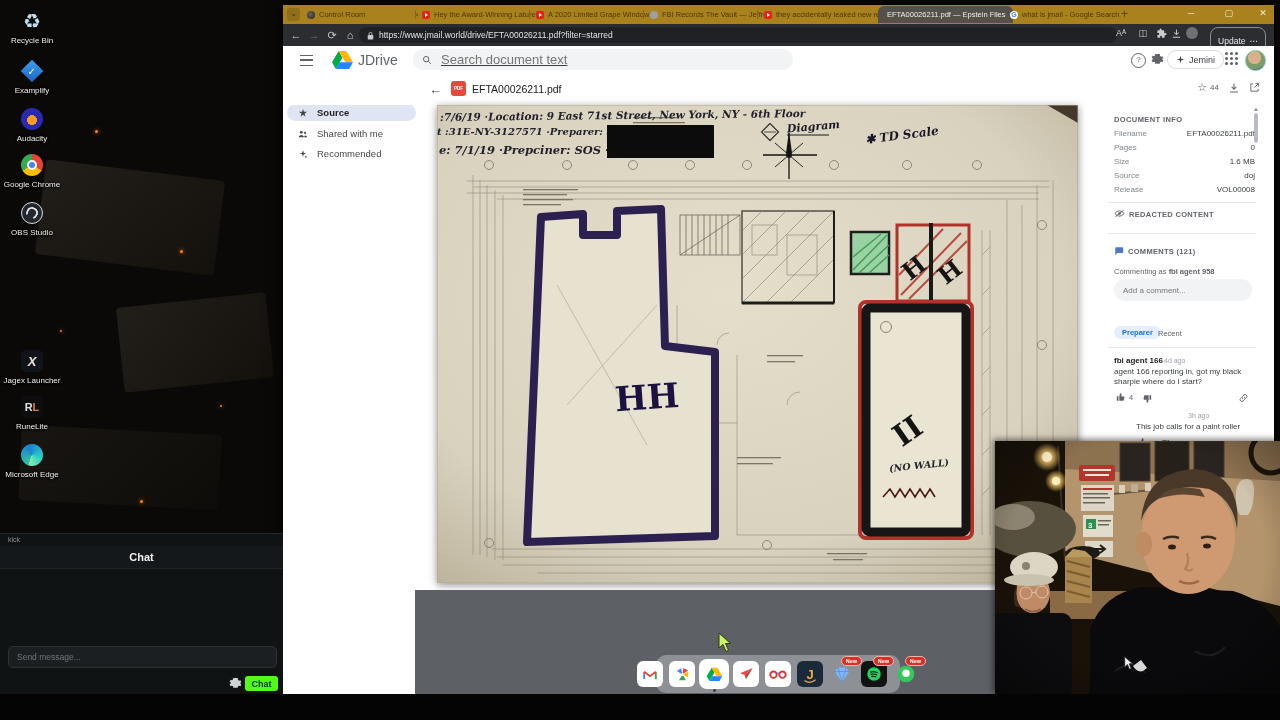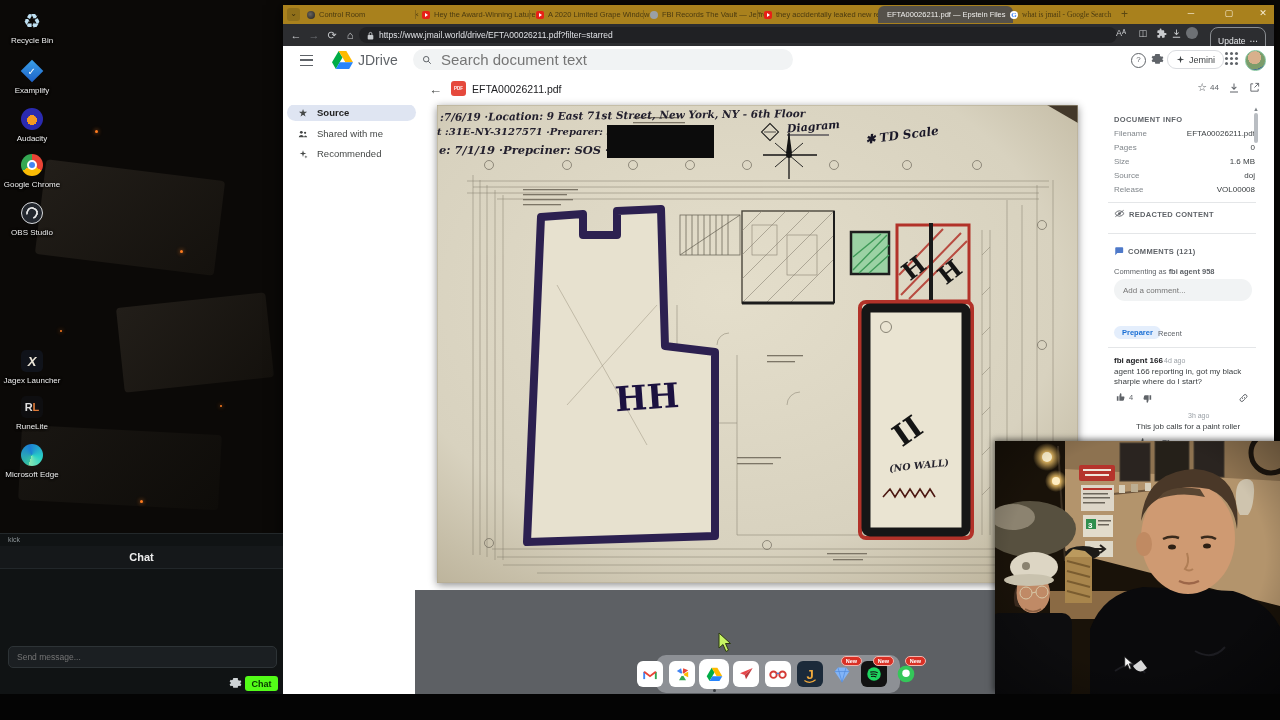--- a/index.html
+++ b/index.html
@@ -46,21 +46,21 @@
   .upill{position:absolute;right:8px;top:3px;height:15px;border:1px solid #8a8d91;border-radius:8px;color:#e8eaed;
          font-size:8.5px;display:flex;align-items:center;padding:5px 7px;gap:4px;background:#2c2d30;margin-left:37px;}
   .tb-right{position:absolute;right:76px;top:3px;display:flex;gap:4px;align-items:center;}
   
   .appheader{position:absolute;left:0;top:41px;width:991px;height:27px;background:#fff;}
   .hamb{position:absolute;left:17px;top:9px;width:13px;height:9px;border-top:1.6px solid #5f6368;border-bottom:1.6px solid #5f6368;}
   .hamb:before{content:"";position:absolute;left:0;top:3px;width:13px;height:1.6px;background:#5f6368;}
   .brand{position:absolute;left:75px;top:6px;font-size:14px;color:#5f6368;}
   .searchpill{position:absolute;left:130px;top:3px;width:362px;height:21px;background:#f1f3f4;border-radius:11px;
               display:flex;align-items:center;padding:0 9px;gap:7px;}
-  .searchpill input{border:none;background:transparent;outline:none;font-size:15px;color:#3c4043;width:300px;font-family:"Liberation Sans",sans-serif;}
+  .searchpill input{border:none;background:transparent;outline:none;font-size:13px;color:#3c4043;width:300px;font-family:"Liberation Sans",sans-serif;text-decoration:underline;}
   .hicon{position:absolute;top:7px;color:#5f6368;font-size:11px;}
   .qmark{width:13px;height:13px;border:1.3px solid #5f6368;border-radius:50%;font-size:8px;text-align:center;line-height:12px;}
   .jemini{position:absolute;left:884px;top:4px;height:17px;border:1px solid #dadce0;border-radius:9px;display:flex;
           align-items:center;gap:4px;padding:0 8px;font-size:9px;color:#3c4043;background:#fff;}
   .grid9{position:absolute;left:946px;top:10px;width:3px;height:3px;background:#5f6368;border-radius:50%;
          box-shadow:5px 0 #5f6368,10px 0 #5f6368,0 5px #5f6368,5px 5px #5f6368,10px 5px #5f6368,0 10px #5f6368,5px 10px #5f6368,10px 10px #5f6368;margin:-4px 0 0 -4px;}
   .avatar{position:absolute;left:962px;top:4px;width:19px;height:19px;border-radius:50%;
           background:radial-gradient(circle at 45% 35%,#d8b08c 0 40%,#7c9c6a 41% 70%,#4e6e8e 71%);border:1.5px solid #7fc29b;}
   .sidebar{position:absolute;left:0;top:68px;width:137px;height:621px;background:#fff;font-size:9.5px;color:#444746;}
   .sitem{position:absolute;left:4px;width:129px;height:17px;border-radius:9px;display:flex;align-items:center;gap:9px;padding-left:11px;box-sizing:border-box;}
@@ -205,21 +205,21 @@
       </div>
       <div class="tab active" style="left:595px;width:125px;top:1px;">
         <svg width="9" height="9" viewBox="0 0 24 22">
             <polygon fill="#00ac47" points="8,2 1,14 5,21 12,9"></polygon>
             <polygon fill="#ffba00" points="8,2 16,2 23,14 15,14"></polygon>
             <polygon fill="#2684fc" points="23,14 19,21 5,21 9,14"></polygon>
           </svg>
         <span>EFTA00026211.pdf — Epstein Files</span>
           <span class="x">×</span>
       </div>
-      <div class="tab" style="left:722px;width:107px;font-family:Liberation Serif, serif;">
+      <div class="tab" style="left:722px;width:107px;">
         <span class="fav fav-g">G</span>
         <span>what is jmail - Google Search</span>
       </div>
       <div class="abs" style="left:838px;top:2px;color:#5a4712;font-size:12px;">+</div>
       <div class="winctl" style="left:900px;">─</div>
       <div class="winctl" style="left:938px;">▢</div>
       <div class="winctl" style="left:972px;">✕</div>
     </div>
 
     <div class="toolbar">

